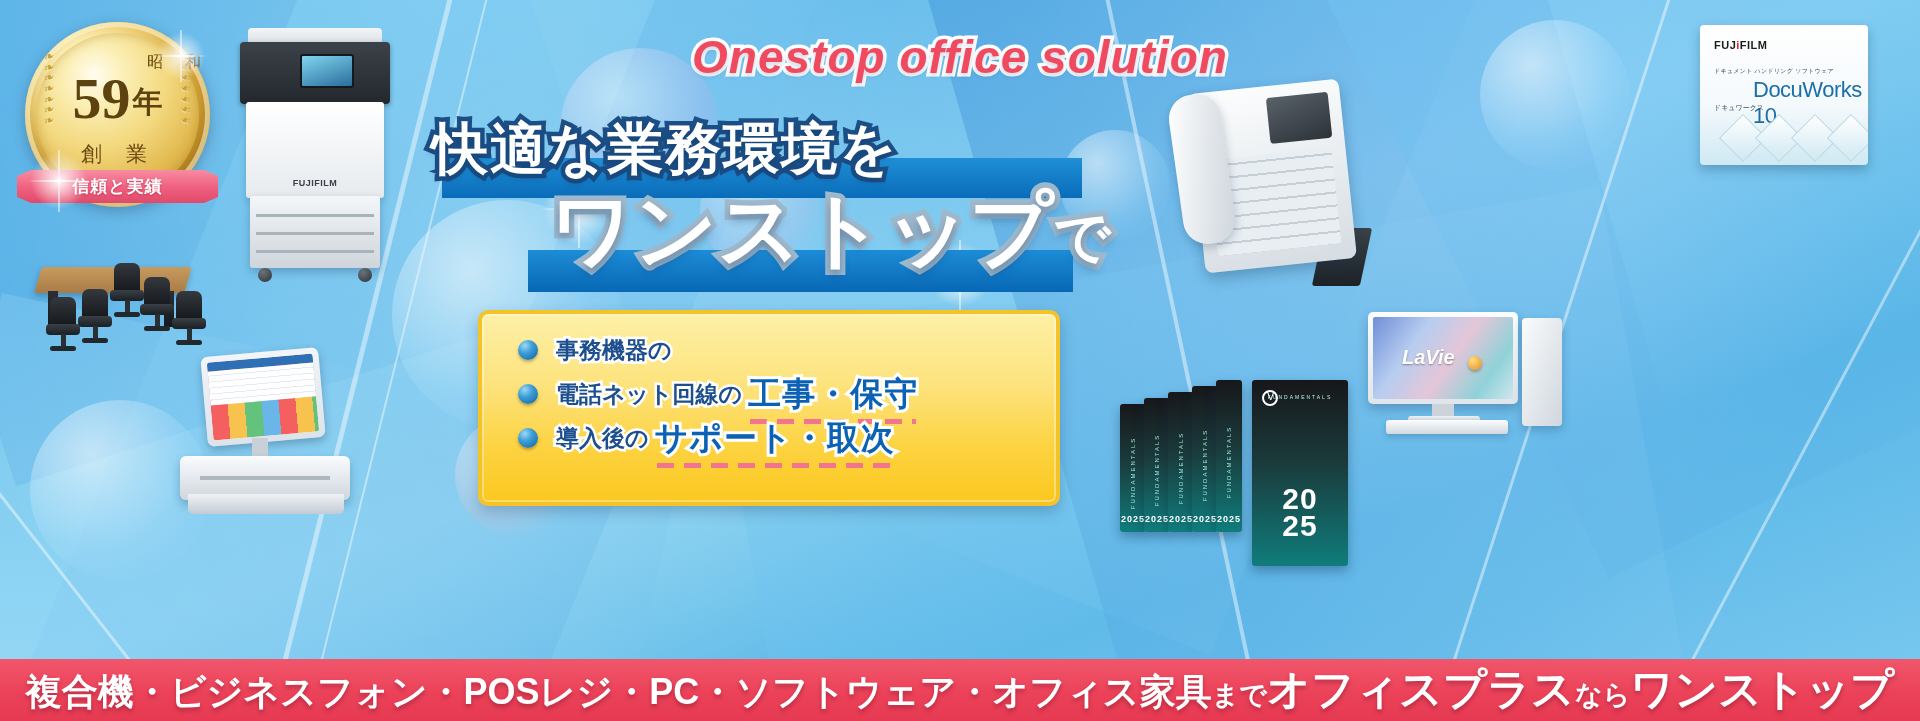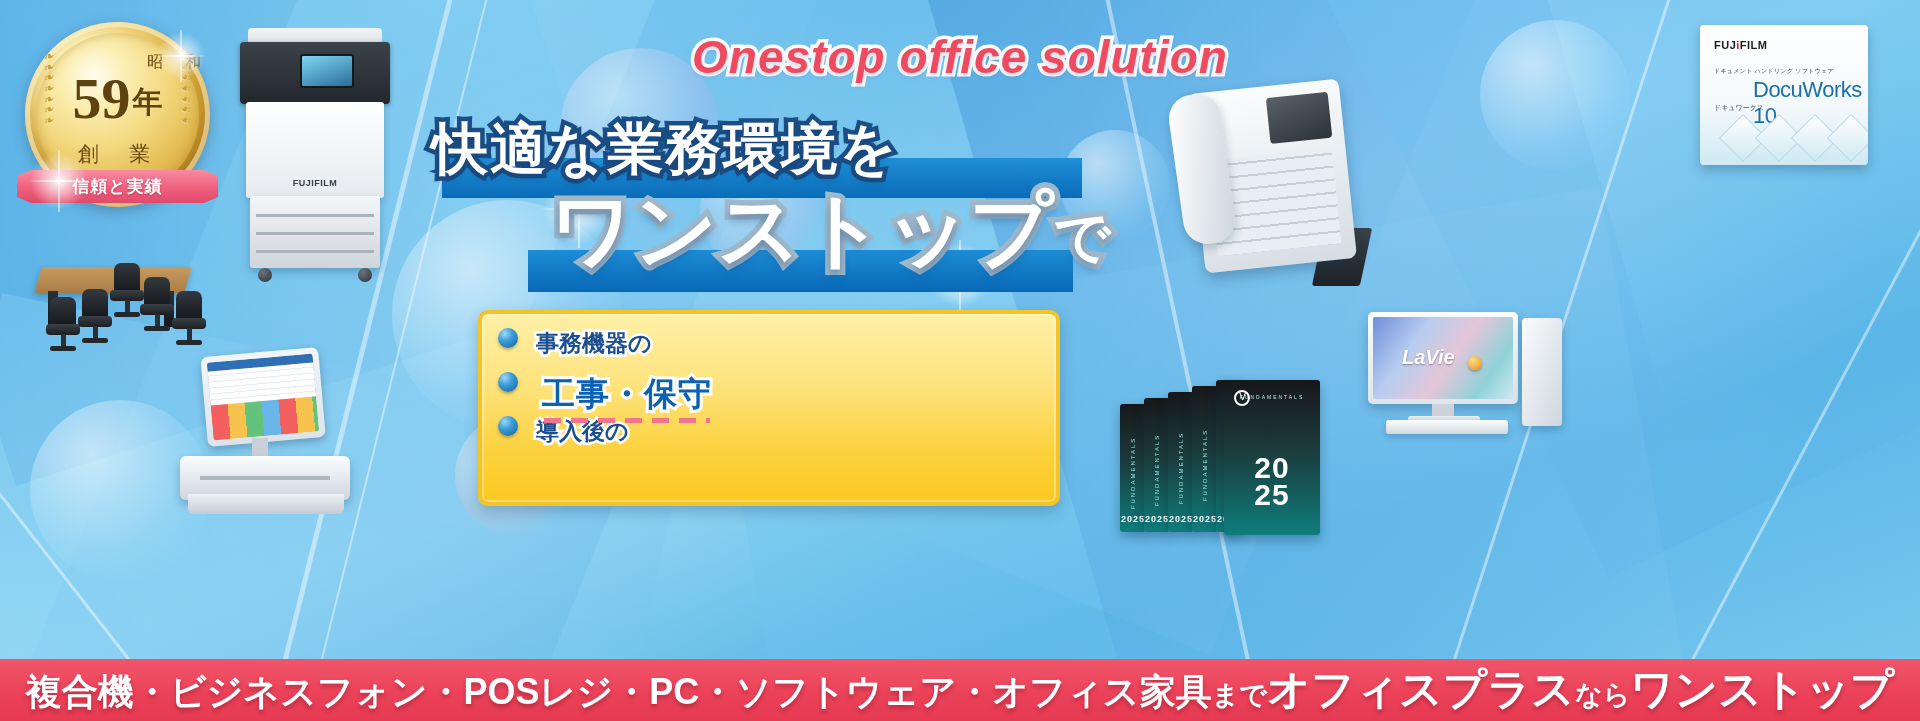--- a/index.html
+++ b/index.html
@@ -80,21 +80,21 @@
   .laurel.right { right:19px; }
   .laurel.right span { transform:rotate(18deg) scaleX(-1); }
   .badge-t1 { position:absolute; top:30px; left:0; right:0; text-align:right;
               font-family:"Liberation Serif", serif; font-size:16px; color:#6b4a14;
               letter-spacing:9px; text-indent:9px; }
   .badge-num { position:absolute; top:48px; left:0; right:0; text-align:center;
                font-family:"Liberation Serif", serif; font-size:58px; color:#5e4210;
                line-height:1; font-weight:700; }
   .badge-num em { font-style:normal; font-size:30px; vertical-align:6px; margin-left:2px; }
   .badge-t2 { position:absolute; top:118px; left:0; right:7px; text-align:center;
-              font-family:Liberation Mono, monospace; font-size:21px; color:#6b4a14;
+              font-family:Liberation Sans, sans-serif; font-size:21px; color:#6b4a14;
               letter-spacing:9px; text-indent:9px; }
   .ribbon { position:absolute; left:-8px; right:-8px; top:148px; height:33px;
             background:linear-gradient(180deg,#f78ca2 0%,#ef5f7e 55%,#e04a6a 100%);
             border-radius:4px; display:flex; align-items:center; justify-content:center;
             box-shadow:0 3px 7px rgba(40,60,90,.3);
             clip-path:polygon(0 18%,7% 0,93% 0,100% 18%,100% 82%,93% 100%,7% 100%,0 82%); }
   .ribbon span { font-size:17px; font-weight:bold; color:#fff; letter-spacing:1px;
                  text-shadow:0 1px 2px rgba(150,30,60,.5); }
   .spark { position:absolute; pointer-events:none;
            background:radial-gradient(circle, rgba(255,255,255,.95) 0%, rgba(255,255,255,0) 65%); }
@@ -135,21 +135,21 @@
   #line2 .de { font-size:56px; vertical-align:2px; }
 
   
   #offer {
     position:absolute; left:478px; top:310px; width:582px; height:196px;
     background:linear-gradient(180deg,#fdf0a6 0%,#fde37d 38%,#fcd23f 72%,#fbc81f 100%);
     border:4px solid #f5c325; border-radius:10px;
     box-shadow:0 6px 14px rgba(25,60,100,.28), inset 0 0 0 2px rgba(255,255,255,.35);
     padding:14px 0 0 0;
   }
-  .offer-row { display:flex; height:44px; padding-left:16px; }
+  .offer-row { display:flex; align-items:center; height:44px; padding-left:36px; }
   .dot { width:20px; height:20px; border-radius:50%; flex:0 0 auto; margin-right:18px;
          background:radial-gradient(circle at 34% 28%, #9fd8f5 0%, #3d9fd8 38%, #0f5f9c 100%);
          box-shadow:0 2px 3px rgba(60,50,0,.35); }
   .small-t { font-size:23px; font-weight:bold; color:#1d4f8f;
              -webkit-text-stroke:5px #ffffff; paint-order:stroke fill; letter-spacing:0; }
   .big-t { position:relative; font-size:33px; font-weight:bold; color:#0b62b5;
            -webkit-text-stroke:6px #ffffff; paint-order:stroke fill;
            letter-spacing:1px; margin-left:6px; }
   .big-t::after { content:""; position:absolute; left:2px; right:2px; bottom:-7px; height:5px;
                   background:repeating-linear-gradient(90deg,#f2748f 0 17px, rgba(0,0,0,0) 17px 27px); }
@@ -285,21 +285,21 @@
            box-shadow:0 5px 11px rgba(15,40,70,.35); }
   .swbox .vtxt { position:absolute; left:50%; top:54%; transform:translate(-50%,-50%) rotate(-90deg);
            white-space:nowrap; font-size:6px; color:#9fe9e4; letter-spacing:2px; }
   .swbox .yr { position:absolute; left:0; right:0; bottom:8px; text-align:center;
            font-size:9px; font-weight:bold; color:#fff; letter-spacing:1px; }
   .sb1{left:0;top:24px;width:26px;height:128px}
   .sb2{left:24px;top:18px;width:26px;height:134px}
   .sb3{left:48px;top:12px;width:26px;height:140px}
   .sb4{left:72px;top:6px;width:26px;height:146px}
   .sb5{left:96px;top:0px;width:26px;height:152px}
-  .sb6{left:104px;top:0px;width:96px;height:155px}
+  .sb6{left:132px;top:0px;width:96px;height:186px}
   .sb6 .big { position:absolute; left:0; right:0; bottom:26px; text-align:center;
            font-size:30px; font-weight:bold; color:#fff; line-height:.92; letter-spacing:1px; }
   .sb6 .vlogo { position:absolute; left:10px; top:10px; width:16px; height:16px;
            border-radius:50%; border:2px solid #fff; }
   .sb6 .vlogo::after{ content:"V"; position:absolute; left:3px; top:-2px; font-size:11px; color:#fff; }
   .sb6 .cap { position:absolute; left:0; right:0; top:14px; text-align:center;
            font-size:5px; color:#b8efe9; letter-spacing:2px; }
 
   
   #footbar { position:absolute; left:0; bottom:0; width:1920px; height:62px;
@@ -505,25 +505,27 @@
     <div id="line2"><span>ワンストップ</span><span class="de">で</span></div>
   </div>
 
   <div id="offer">
     <div class="offer-row">
       <div class="dot"></div>
       <span class="small-t">事務機器の</span>
     </div>
     <div class="offer-row">
       <div class="dot"></div>
+      <span class="small-t">電話ネット回線の</span>
       <span class="big-t">工事・保守</span>
     </div>
     <div class="offer-row">
       <div class="dot"></div>
       <span class="small-t">導入後の</span>
+      <span class="big-t">サポート・取次</span>
     </div>
   </div>
 
   <div id="footbar">
     <div id="foottext"><span>複合機・ビジネスフォン・POSレジ・PC・ソフトウェア・オフィス家具</span><span class="sm">まで</span><span class="bg">オフィスプラス</span><span class="sm">なら</span><span class="bg">ワンストップ</span></div>
   </div>
 
 </div>
 
 </body></html>

